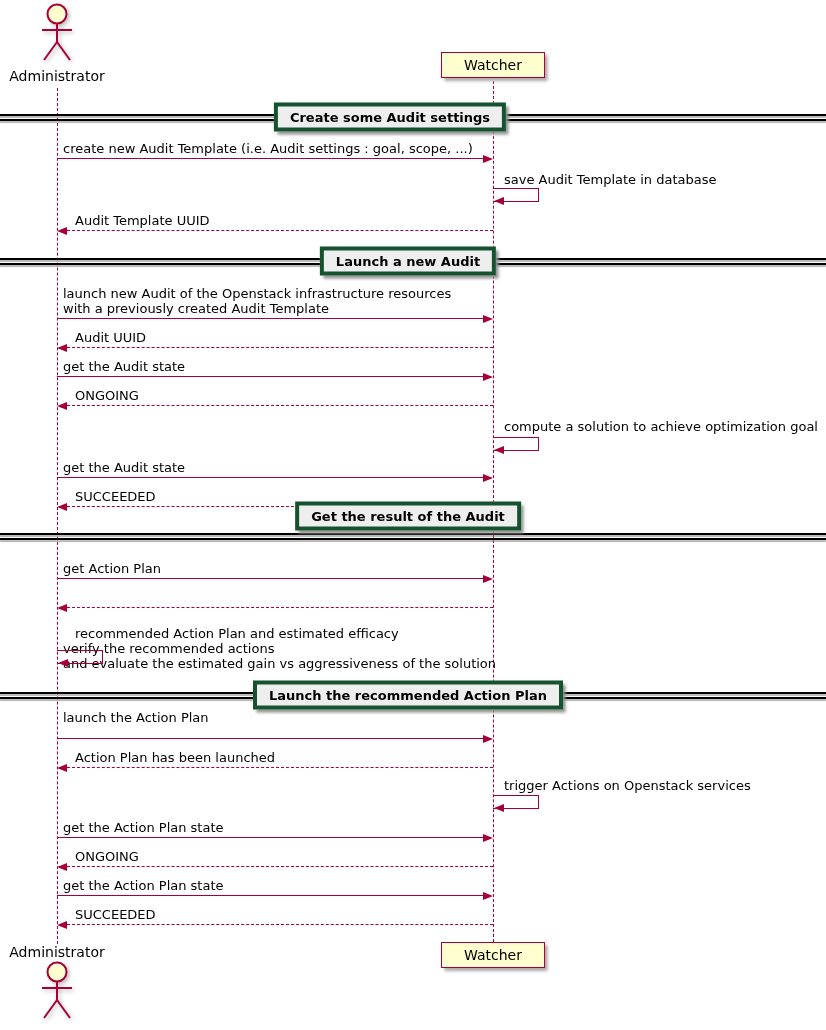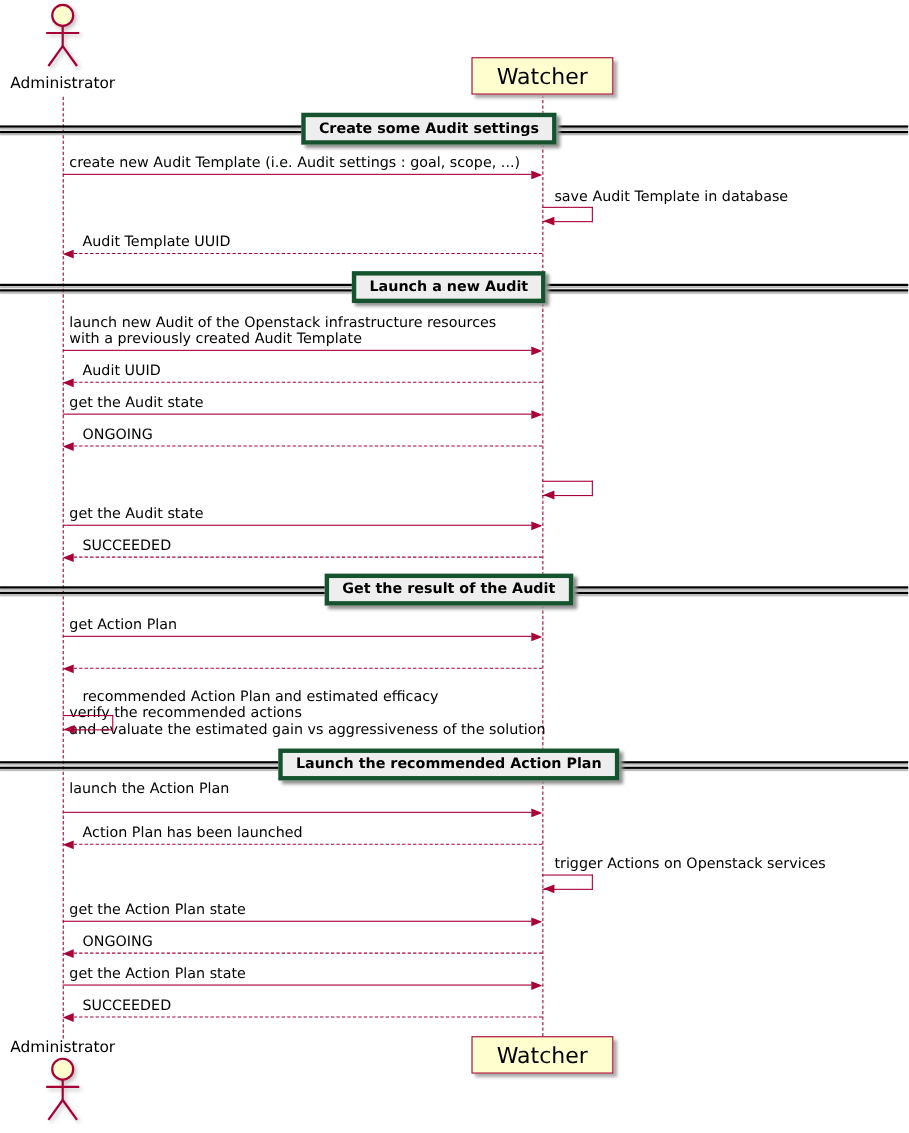--- a/index.html
+++ b/index.html
@@ -13,21 +13,21 @@
 
   
   .lifeline{position:absolute;width:0;border-left:1px dashed var(--crimson);}
 
   
   .actor-figure{position:absolute;filter:drop-shadow(2px 2px 2px #bbb);}
   .actor-label{position:absolute;transform:translateX(-50%);font-size:14px;white-space:nowrap;}
 
   
   .participant{position:absolute;transform:translateX(-50%);background:var(--cream);
-    border:1.5px solid var(--crimson);padding:4px 22px;font-size:20px;
+    border:1.5px solid var(--crimson);padding:4px 22px;font-size:14px;
     box-shadow:3px 3px 3px #a9a9a9;white-space:nowrap;}
 
   
   .divider{position:absolute;left:0;width:826px;}
   .divider .dline{height:2px;background:#000;box-shadow:0 2px 1px rgba(130,130,130,.6);}
   .divider .dgap{height:3px;}
   .divider-box{position:absolute;transform:translate(-50%,-50%);background:var(--divfill);
     border:4px solid #14532d;padding:3px 12px;font-size:13px;font-weight:bold;
     box-shadow:3px 3px 3px #8f8f8f;white-space:nowrap;}
 
@@ -100,37 +100,38 @@
   <div class="ah-left" style="left:57px;top:344px;"></div>
 
   <div class="msg-label" style="left:63px;top:359px;">get the Audit state</div>
   <div class="arrow-solid" style="left:57px;top:376px;width:426px;"></div>
   <div class="ah-right" style="left:483px;top:373px;"></div>
 
   <div class="msg-label" style="left:75px;top:388px;">ONGOING</div>
   <div class="arrow-dashed" style="left:67px;top:405px;width:426px;"></div>
   <div class="ah-left" style="left:57px;top:402px;"></div>
 
+  <div class="msg-label" style="left:504px;top:419px;">compute a solution to achieve optimization goal</div>
   <div class="self-loop" style="left:493px;top:437px;"></div>
   <div class="ah-left" style="left:494px;top:446px;"></div>
 
   <div class="msg-label" style="left:63px;top:460px;">get the Audit state</div>
   <div class="arrow-solid" style="left:57px;top:477px;width:426px;"></div>
   <div class="ah-right" style="left:483px;top:474px;"></div>
 
   <div class="msg-label" style="left:75px;top:489px;">SUCCEEDED</div>
   <div class="arrow-dashed" style="left:67px;top:506px;width:426px;"></div>
   <div class="ah-left" style="left:57px;top:503px;"></div>
 
   <div class="divider" style="top:533px;">
     <div class="dline"></div>
       <div class="dgap"></div>
       <div class="dline"></div>
   </div>
-  <div class="divider-box" style="left:408px;top:536px;">Get the result of the Audit</div>
+  <div class="divider-box" style="left:408px;top:516px;">Get the result of the Audit</div>
 
   <div class="msg-label" style="left:63px;top:561px;">get Action Plan</div>
   <div class="arrow-solid" style="left:57px;top:578px;width:426px;"></div>
   <div class="ah-right" style="left:483px;top:575px;"></div>
 
   <div class="msg-label" style="left:75px;top:590px;margin-top:36px;">recommended Action Plan and estimated efficacy</div>
   <div class="arrow-dashed" style="left:67px;top:607px;width:426px;"></div>
   <div class="ah-left" style="left:57px;top:604px;"></div>
 
   <div class="msg-label" style="left:63px;top:617px;margin-top:24px;">verify the recommended actions

